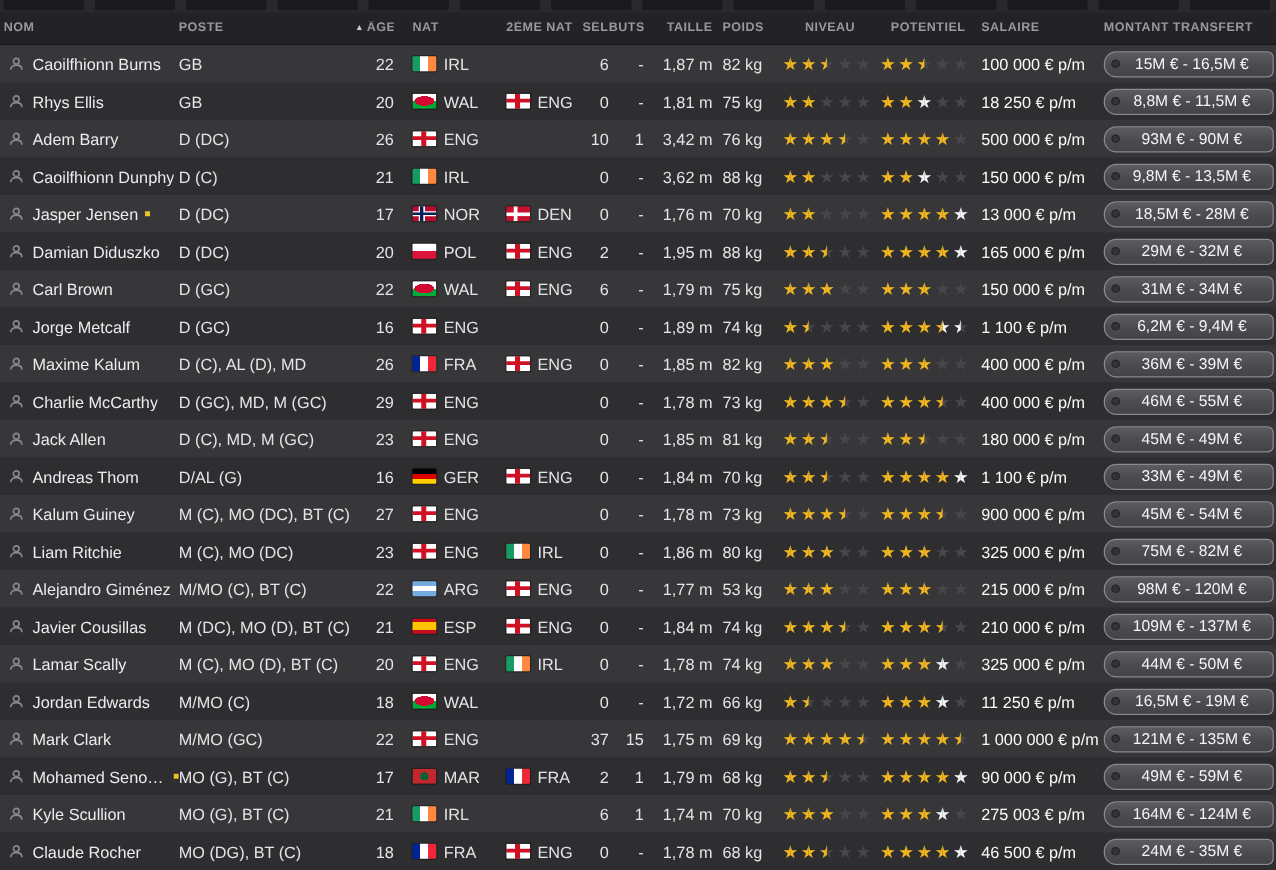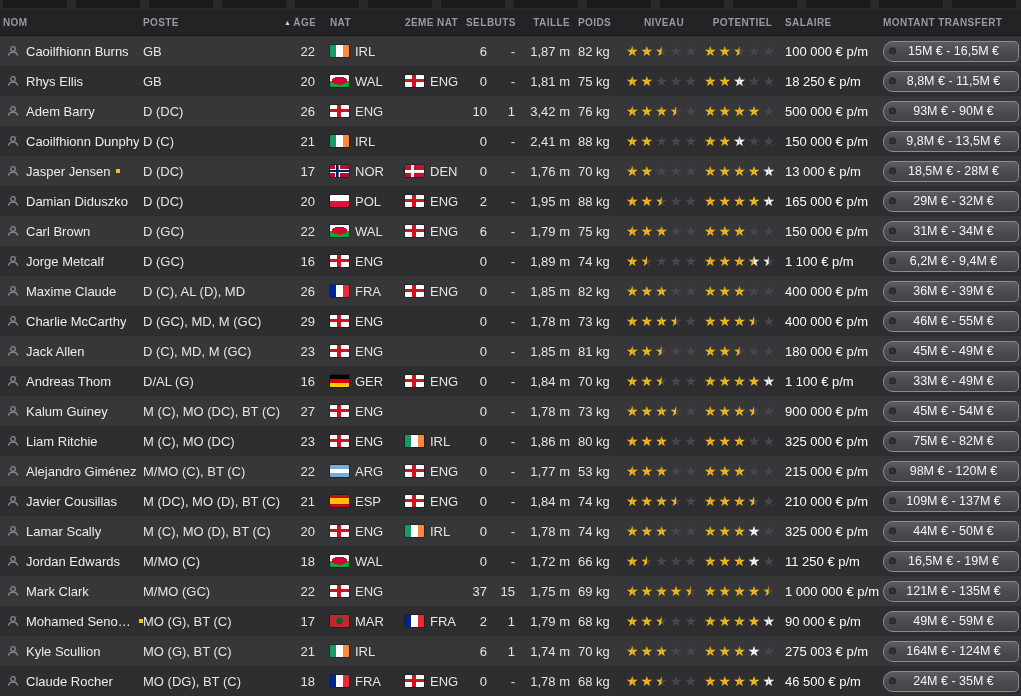--- a/index.html
+++ b/index.html
@@ -388,21 +388,21 @@
       <div class="nat-cell c-nat">
         <span class="flag" data-flag="IRL"></span>
         <span class="natcode">IRL</span>
       </div>
       <div class="nat-cell c-nat2">
 
         <span class="natcode"></span>
       </div>
       <div class="c-sel">0</div>
       <div class="c-buts">-</div>
-      <div class="c-taille">2,41 m</div>
+      <div class="c-taille">3,62 m</div>
       <div class="c-poids">88 kg</div>
       <div class="stars c-niveau">
           <span class="star">
             <span class="base" style="color: rgb(71, 71, 75);">★</span>
             <span class="half half-left" style="color: rgb(242, 183, 30);">★</span>
             <span class="half half-right" style="color: rgb(242, 183, 30);">★</span>
           </span>
           <span class="star">
             <span class="base" style="color: rgb(71, 71, 75);">★</span>
             <span class="half half-left" style="color: rgb(242, 183, 30);">★</span>
@@ -761,21 +761,21 @@
           <span class="badge-text">6,2M € - 9,4M €</span>
         </span>
       </div>
     </div>
       <div class="row">
       <div class="c-name">
         <svg class="person-icon" width="12" height="12" viewBox="0 0 24 24">
           <circle cx="12" cy="8" r="4.6" fill="none" stroke="#8a8a8e" stroke-width="2.6"></circle>
           <path d="M3 21.5c0-4.8 4.1-7.3 9-7.3s9 2.5 9 7.3" fill="none" stroke="#8a8a8e" stroke-width="2.6"></path>
         </svg>
-        <span class="nm">Maxime Claude</span>
+        <span class="nm">Maxime Kalum</span>
 
       </div>
       <div class="c-poste">D (C), AL (D), MD</div>
       <div class="c-age">26</div>
       <div class="nat-cell c-nat">
         <span class="flag" data-flag="FRA"></span>
         <span class="natcode">FRA</span>
       </div>
       <div class="nat-cell c-nat2">
         <span class="flag" data-flag="ENG"></span>

